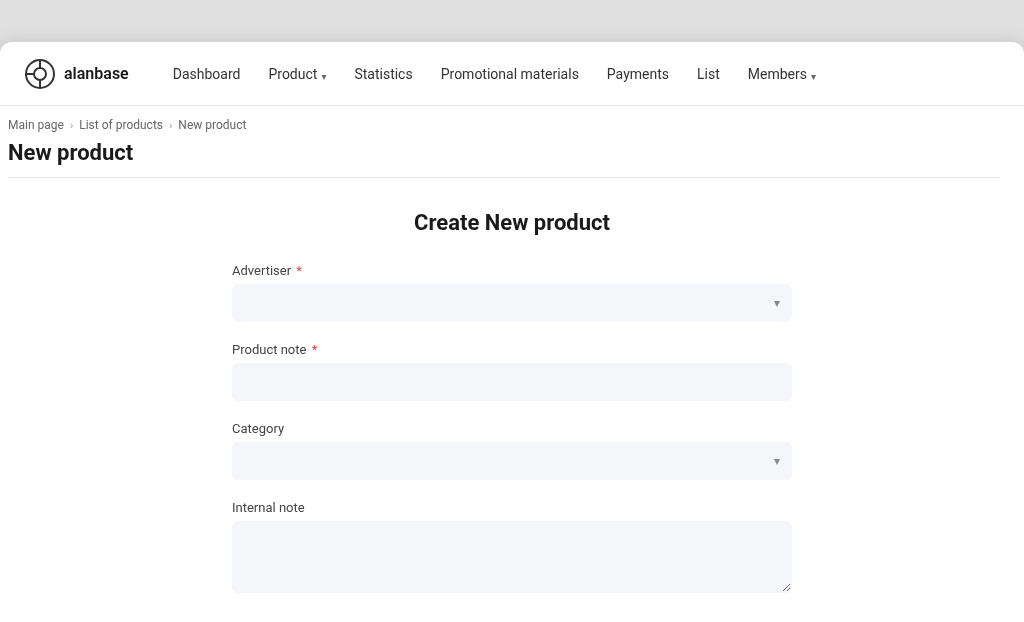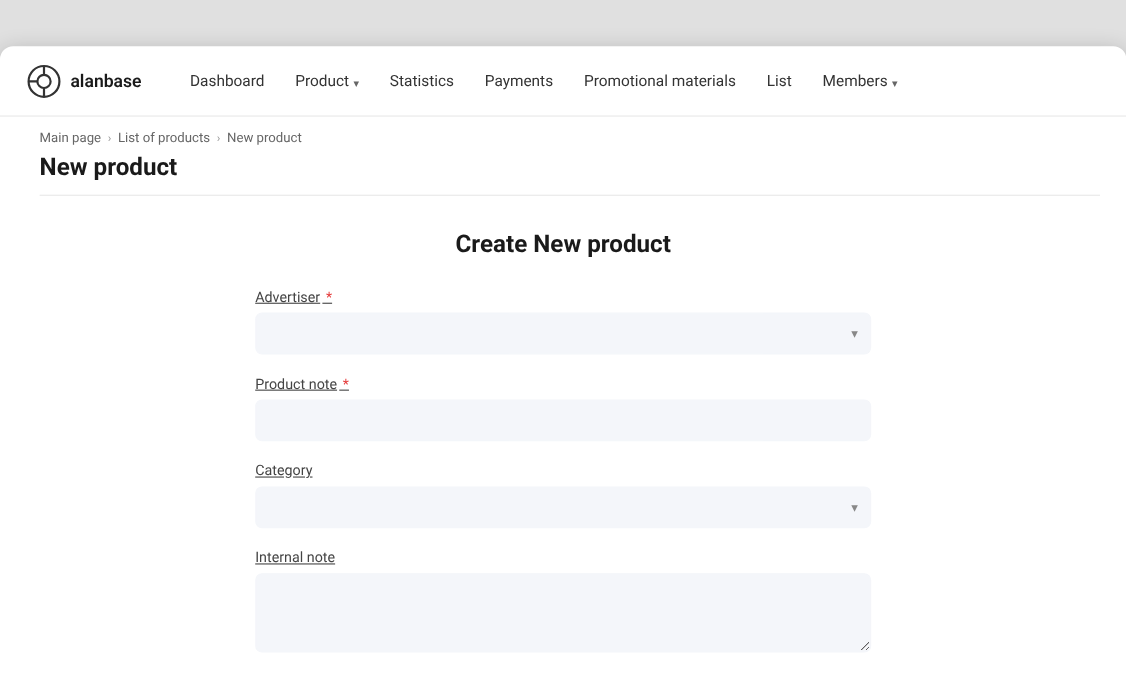--- a/index.html
+++ b/index.html
@@ -65,21 +65,21 @@
       display: flex;
       align-items: flex-end;
       gap: 4px;
     }
     .chevron-down {
       font-size: 10px;
       color: #666;
     }
     
     .page-header {
-      padding: 12px 24px 0 36px;
+      padding: 12px 24px 0 8px;
       flex-shrink: 0;
     }
     .breadcrumb {
       font-size: 12px;
       color: #666;
       display: flex;
       align-items: center;
       gap: 6px;
       margin-bottom: 8px;
     }
@@ -122,21 +122,20 @@
       text-align: center;
     }
     .form-group {
       margin-bottom: 20px;
     }
     .form-label {
       font-size: 13px;
       color: #444;
       margin-bottom: 6px;
       display: block;
-      text-decoration: underline;
     }
     .required {
       color: #e53e3e;
       margin-left: 2px;
     }
     .form-select,
     .form-input,
     .form-textarea {
       width: 100%;
       background: #f4f6fa;
@@ -223,26 +222,26 @@
           <span class="chevron-down">▾</span>
         </a>
       </li>
       <li>
         <a href="#">
           <span>Statistics</span>
         </a>
       </li>
       <li>
         <a href="#">
+          <span>Promotional materials</span>
+        </a>
+      </li>
+      <li>
+        <a href="#">
           <span>Payments</span>
-        </a>
-      </li>
-      <li>
-        <a href="#">
-          <span>Promotional materials</span>
         </a>
       </li>
       <li>
         <a href="#">
           <span>List</span>
         </a>
       </li>
       <li>
         <a href="#">
           <span>Members</span>

